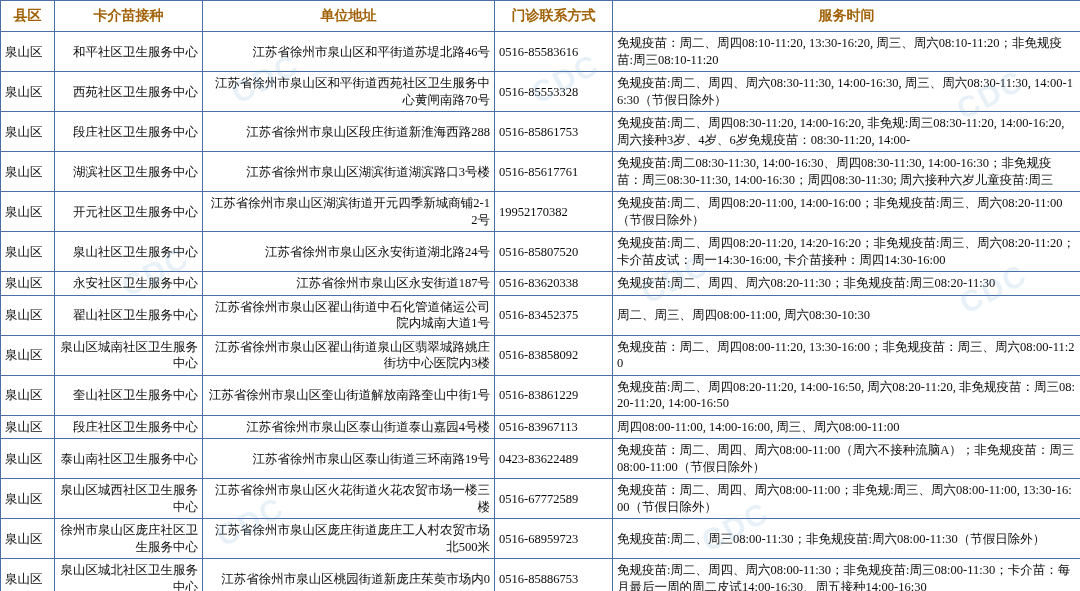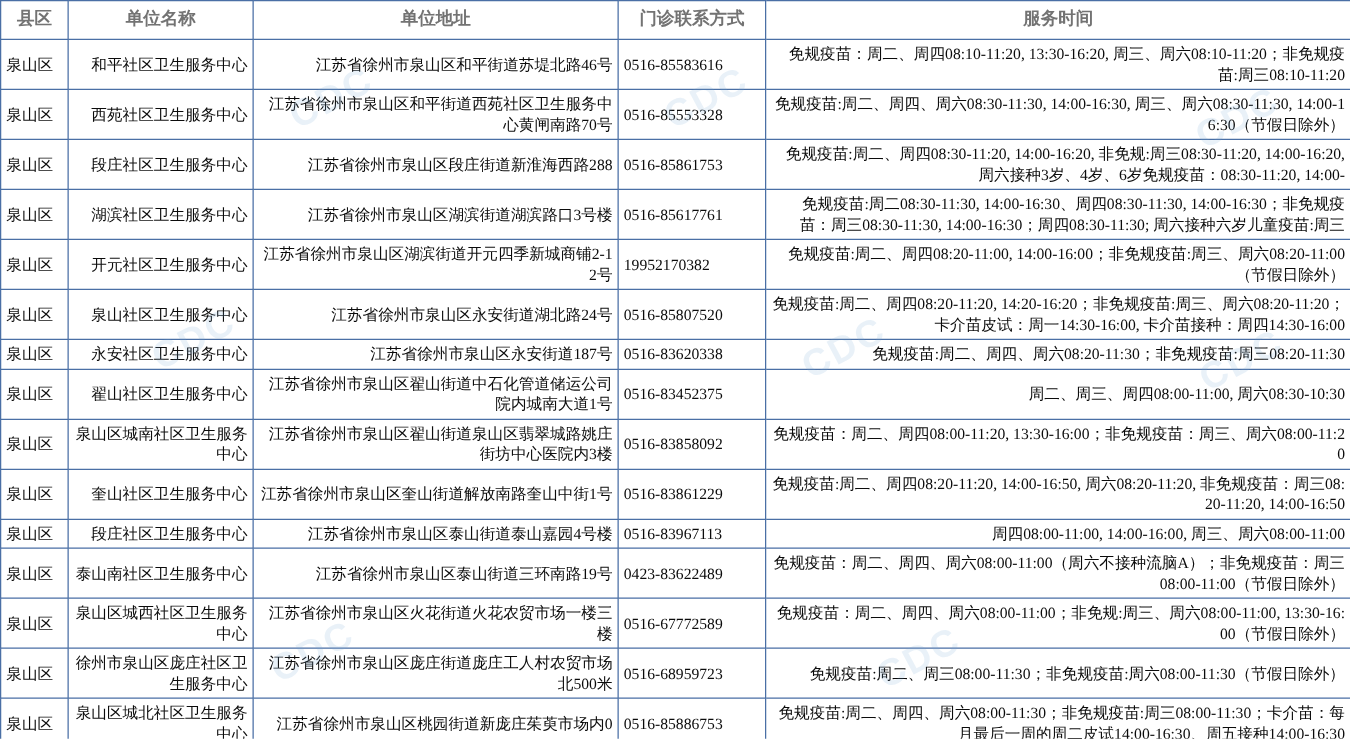--- a/index.html
+++ b/index.html
@@ -44,32 +44,32 @@
     line-height: 1.32;
     color: #0b0b0b;
     vertical-align: middle;
     word-break: break-all;
   }
   thead th {
     text-align: center;
     font-weight: bold;
     font-size: 14px;
     padding: 6px 4px;
-    color: #737373;
+    color: #a16207;
   }
   col.c0 { width: 54px; }
   col.c1 { width: 148px; }
   col.c2 { width: 292px; }
   col.c3 { width: 118px; }
   col.c4 { width: 468px; }
   td.col-0 { text-align: left; }
   td.col-1 { text-align: right; }
   td.col-2 { text-align: right; }
   td.col-3 { text-align: left; }
-  td.col-4 { text-align: right; margin-top: 16px; }
+  td.col-4 { text-align: left; margin-top: 16px; }
 </style>
 </head>
 <body>
 
 <div class="watermark-layer">
   <div class="wm" style="left:230px; top:62px;">CDC</div>
   <div class="wm" style="left:530px; top:62px;">CDC</div>
   <div class="wm" style="left:955px; top:78px;">CDC</div>
   <div class="wm" style="left:120px; top:255px;">CDC</div>
   <div class="wm" style="left:640px; top:262px;">CDC</div>
@@ -82,21 +82,21 @@
   <colgroup>
     <col class="c0">
       <col class="c1">
       <col class="c2">
       <col class="c3">
       <col class="c4">
   </colgroup>
   <thead>
     <tr>
       <th>县区</th>
-      <th>单位名称</th>
+      <th>卡介苗接种</th>
       <th>单位地址</th>
       <th>门诊联系方式</th>
       <th>服务时间</th>
     </tr>
   </thead>
   <tbody id="table-body">
       <tr>
         <td class="col-0">泉山区</td>
         <td class="col-1">和平社区卫生服务中心</td>
         <td class="col-2">江苏省徐州市泉山区和平街道苏堤北路46号</td>

